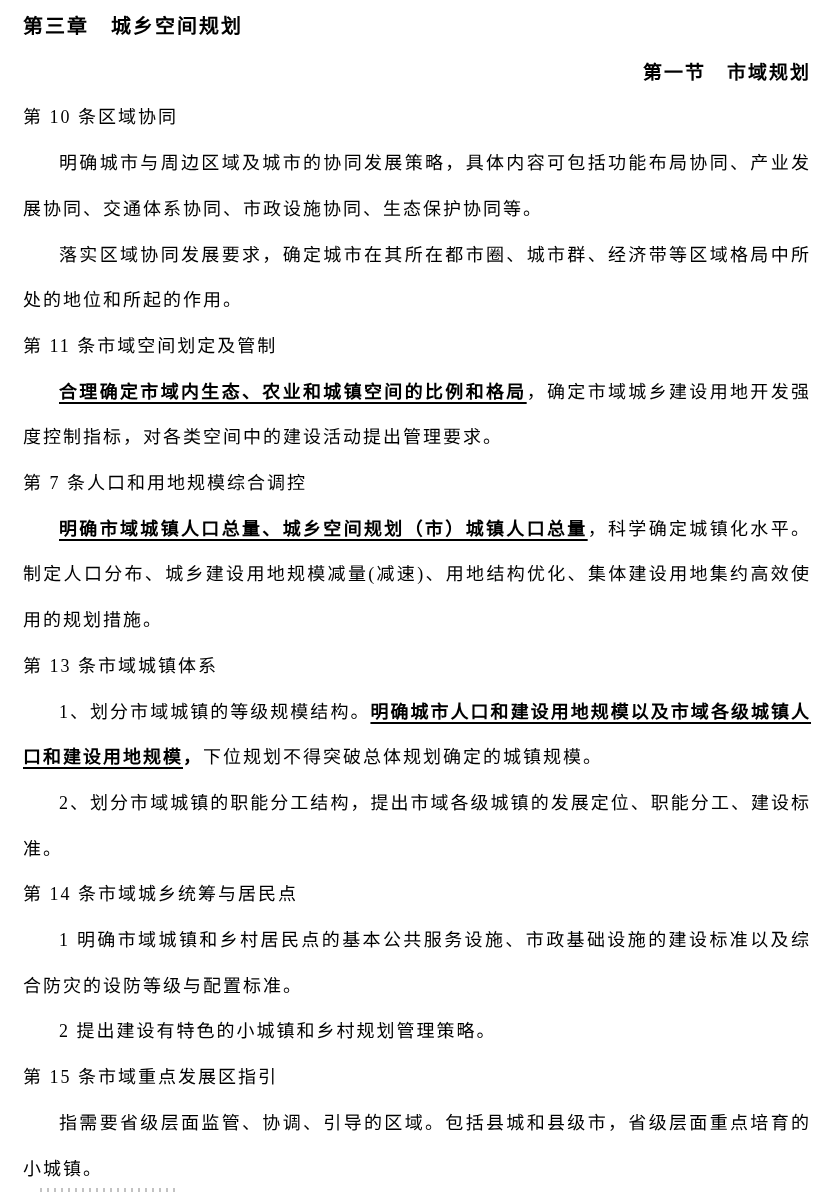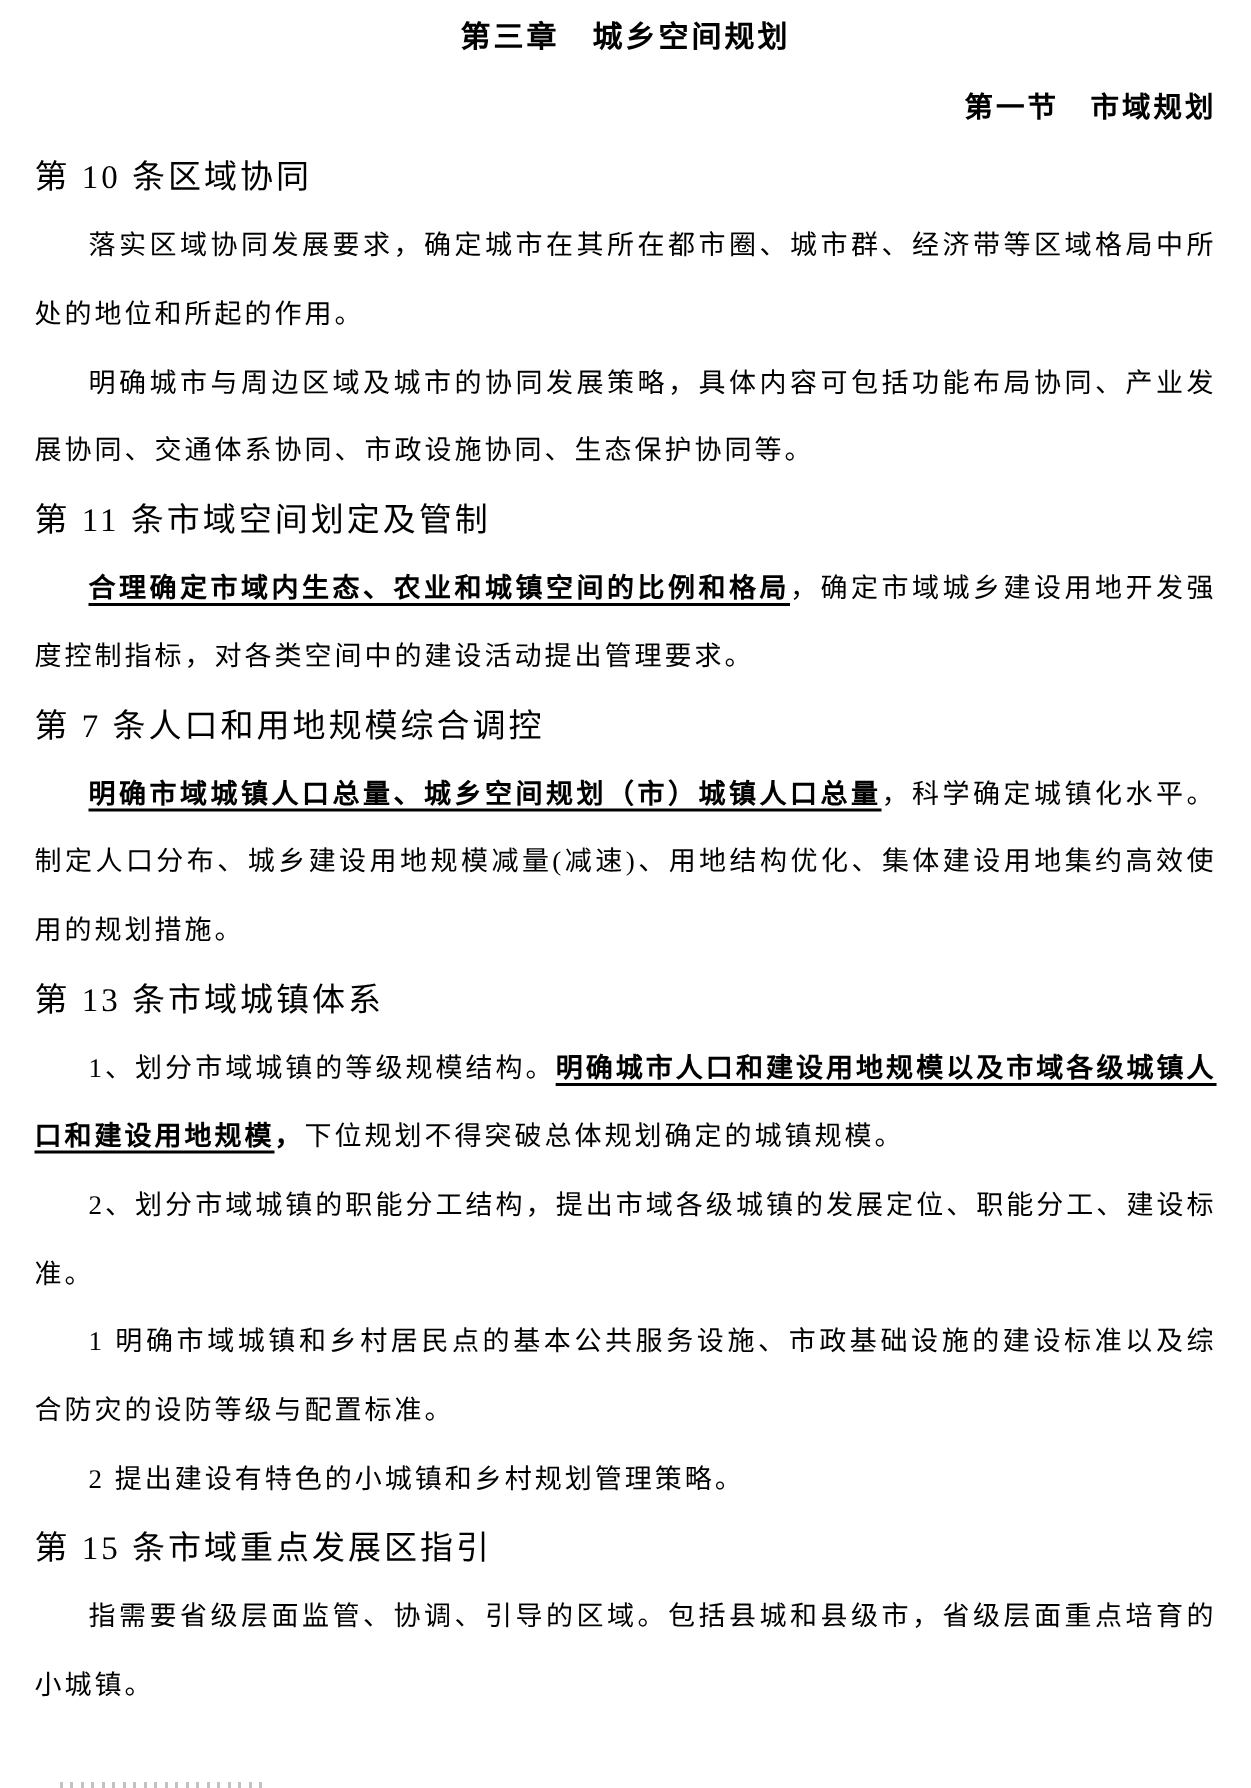--- a/index.html
+++ b/index.html
@@ -25,33 +25,32 @@
   .page * {
     margin: 0;
     padding: 0;
   }
   
   .chapter-title, .section-title, .article-heading, .para {
     line-height: 45.7px;
     letter-spacing: 2px;
   }
   .chapter-title {
-    font-family: Liberation Mono, monospace;
+    font-family: Liberation Sans, sans-serif;
     font-weight: bold;
     font-size: 20px;
-    text-align: center;
   }
   .section-title {
     font-family: "Liberation Sans", "DejaVu Sans", sans-serif;
     font-weight: bold;
     font-size: 19px;
     text-align: right;
   }
   .article-heading {
-    font-size: 22px;
+    font-size: 18px;
     font-weight: normal;
   }
   .para {
     font-size: 18px;
     text-align: justify;
     text-justify: inter-ideograph;
     text-indent: 2em;
   }
   .run-bold-underline {
     font-weight: bold;
@@ -77,41 +76,42 @@
 <body>
 
 <div class="page">
 
   <h1 class="chapter-title">第三章　城乡空间规划</h1>
 
   <h2 class="section-title">第一节　市域规划</h2>
 
   <section class="article">
     <div class="article-heading">第 10 条区域协同</div>
+    <p class="para"><span>明确城市与周边区域及城市的协同发展策略，具体内容可包括功能布局协同、产业发展协同、交通体系协同、市政设施协同、生态保护协同等。</span></p>
     <p class="para"><span>落实区域协同发展要求，确定城市在其所在都市圈、城市群、经济带等区域格局中所处的地位和所起的作用。</span></p>
-    <p class="para"><span>明确城市与周边区域及城市的协同发展策略，具体内容可包括功能布局协同、产业发展协同、交通体系协同、市政设施协同、生态保护协同等。</span></p>
   </section>
 
   <section class="article">
     <div class="article-heading">第 11 条市域空间划定及管制</div>
     <p class="para"><span class="run-bold-underline">合理确定市域内生态、农业和城镇空间的比例和格局</span><span>，确定市域城乡建设用地开发强度控制指标，对各类空间中的建设活动提出管理要求。</span></p>
   </section>
 
   <section class="article">
     <div class="article-heading">第 7 条人口和用地规模综合调控</div>
     <p class="para"><span class="run-bold-underline">明确市域城镇人口总量、城乡空间规划（市）城镇人口总量</span><span>，科学确定城镇化水平。制定人口分布、城乡建设用地规模减量(减速)、用地结构优化、集体建设用地集约高效使用的规划措施。</span></p>
   </section>
 
   <section class="article">
     <div class="article-heading">第 13 条市域城镇体系</div>
     <p class="para"><span>1、划分市域城镇的等级规模结构。</span><span class="run-bold-underline">明确城市人口和建设用地规模以及市域各级城镇人口和建设用地规模</span><span class="run-bold">，</span><span>下位规划不得突破总体规划确定的城镇规模。</span></p>
     <p class="para"><span>2、划分市域城镇的职能分工结构，提出市域各级城镇的发展定位、职能分工、建设标准。</span></p>
   </section>
 
   <section class="article">
+    <div class="article-heading">第 14 条市域城乡统筹与居民点</div>
     <p class="para"><span>1 明确市域城镇和乡村居民点的基本公共服务设施、市政基础设施的建设标准以及综合防灾的设防等级与配置标准。</span></p>
     <p class="para"><span>2 提出建设有特色的小城镇和乡村规划管理策略。</span></p>
   </section>
 
   <section class="article">
     <div class="article-heading">第 15 条市域重点发展区指引</div>
     <p class="para"><span>指需要省级层面监管、协调、引导的区域。包括县城和县级市，省级层面重点培育的小城镇。</span></p>
   </section>
 
   <div class="bottom-fragment"></div>

